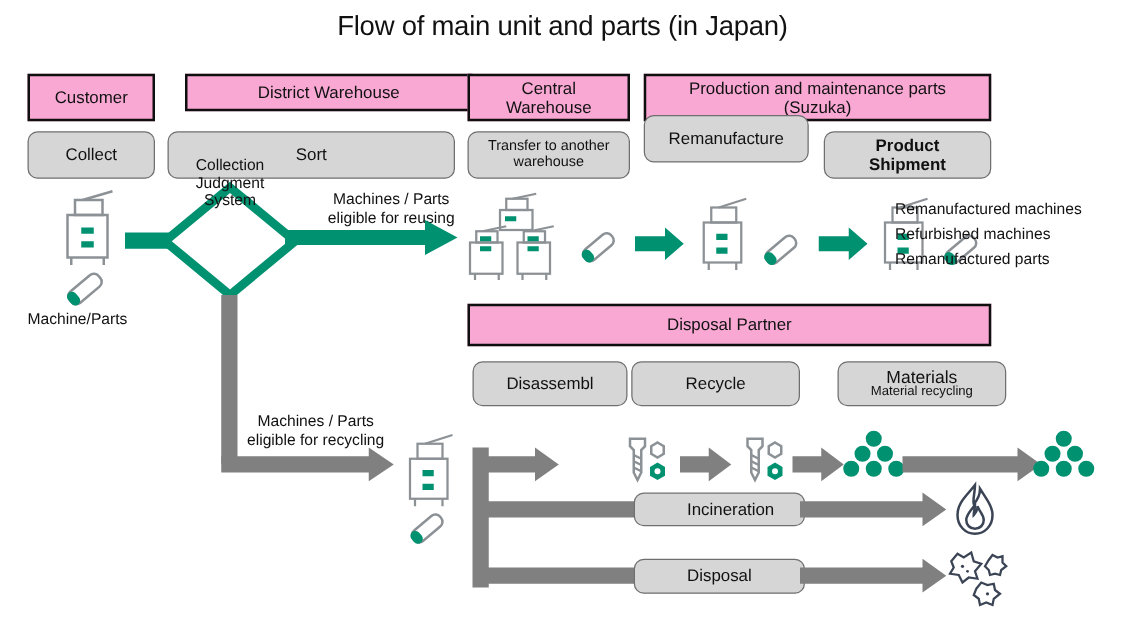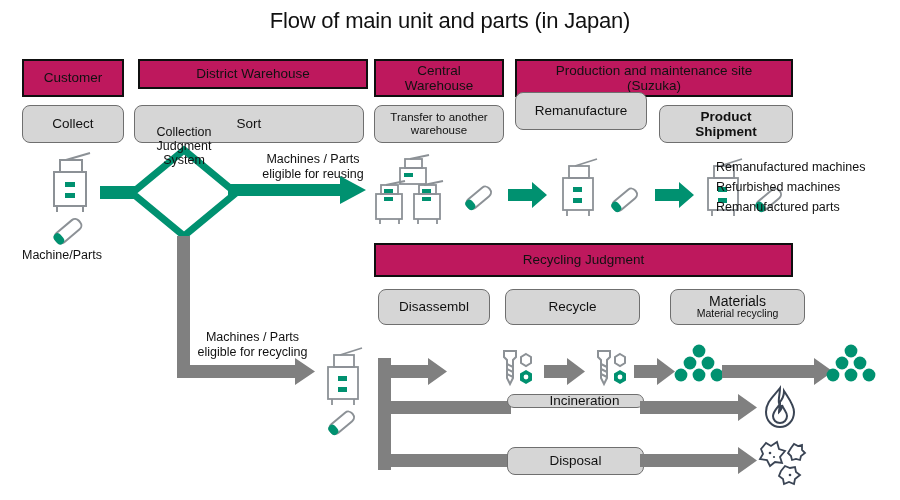--- a/index.html
+++ b/index.html
@@ -18,21 +18,21 @@
   .title{
     left:0;top:8px;width:900px;
     text-align:center;
     font-size:22px;
     letter-spacing:-0.2px;
     color:#111;
   }
 
   
   .hdr{
-    background:#be185d;
+    background:#f9a8d4;
     border:2px solid #0f0f0f;
     display:flex;align-items:center;justify-content:center;
     text-align:center;
     font-size:13.5px;
     line-height:1.12;
     padding:0 4px;
     color:#111;
   }
   
   .proc{
@@ -70,31 +70,31 @@
 <body>
 
 <div id="stage">
 
   <div class="abs title">Flow of main unit and parts (in Japan)</div>
 
   <div class="abs hdr" style="left:22px;top:59px;width:102px;height:38px;">
     <span>Customer</span>
   </div>
 
-  <div class="abs hdr" style="left:138px;top:59px;width:230px;height:30px;">
+  <div class="abs hdr" style="left:148px;top:59px;width:230px;height:30px;">
     <span>District Warehouse</span>
   </div>
 
   <div class="abs hdr" style="left:374px;top:59px;width:130px;height:38px;flex-direction:column;">
     <span>Central</span>
     <span>Warehouse</span>
   </div>
 
   <div class="abs hdr" style="left:515px;top:59px;width:278px;height:38px;flex-direction:column;">
-    <span>Production and maintenance site</span>
+    <span>Production and maintenance parts</span>
     <span>(Suzuka)</span>
   </div>
 
   <div class="abs proc" style="left:22px;top:105px;width:102px;height:38px;">
     <span>Collect</span>
   </div>
 
   <div class="abs proc" style="left:134px;top:105px;width:230px;height:38px;">
     <span>Sort</span>
   </div>
@@ -253,24 +253,24 @@
 
   <div class="abs" style="left:716px;top:158px;width:185px;">
     <div class="lbl" style="line-height:1.58;">
       <div>Remanufactured machines</div>
       <div>Refurbished machines</div>
       <div>Remanufactured parts</div>
     </div>
   </div>
 
   <div class="abs hdr" style="left:374px;top:243px;width:419px;height:34px;">
-    <span>Recycling Judgment</span>
-  </div>
-
-  <div class="abs proc" style="left:378px;top:289px;width:112px;height:36px;">
+    <span>Disposal Partner</span>
+  </div>
+
+  <div class="abs proc" style="left:378px;top:289px;width:124px;height:36px;">
     <span>Disassembl</span>
   </div>
 
   <div class="abs proc" style="left:505px;top:289px;width:135px;height:36px;">
     <span>Recycle</span>
   </div>
 
   <div class="abs proc" style="left:658px;top:289px;width:135px;height:36px;flex-direction:column;margin-left:12px;">
     <span class="big">Materials</span>
     <span class="sub">Material recycling</span>
@@ -365,21 +365,21 @@
       <circle cx="14" cy="19" r="6.4"></circle>
       <circle cx="32" cy="19" r="6.4"></circle>
       <circle cx="5" cy="31" r="6.4"></circle>
       <circle cx="23" cy="31" r="6.4"></circle>
       <circle cx="41" cy="31" r="6.4"></circle>
     </g>
   </svg>
 
   <div class="abs shaft" style="left:386px;top:401px;width:125px;height:13px;background:#808080;"></div>
 
-  <div class="abs proc" style="left:507px;top:394px;width:137px;height:14px;padding-left:22px;">
+  <div class="abs proc" style="left:507px;top:394px;width:137px;height:27px;padding-left:22px;">
     <span>Incineration</span>
   </div>
 
   <svg class="abs" style="left:640px;top:394px;" width="118" height="28">
     <path d="M0,7 L98,7 L98,0 L117,13.5 L98,27 L98,20 L0,20 Z" fill="#808080"></path>
   </svg>
 
   <svg class="abs" style="left:757px;top:385px;" width="46" height="46">
     <g fill="none" stroke="#3a4454" stroke-width="2">
       <path d="M23,3 C16,12 9,17 9,27 C9,35.8 15.3,42 23,42 C30.7,42 37,35.8 37,27 C37,20 32,14 27,6 C27,13 24,16 22,18 C21,15 23,9 23,3 Z"></path>

